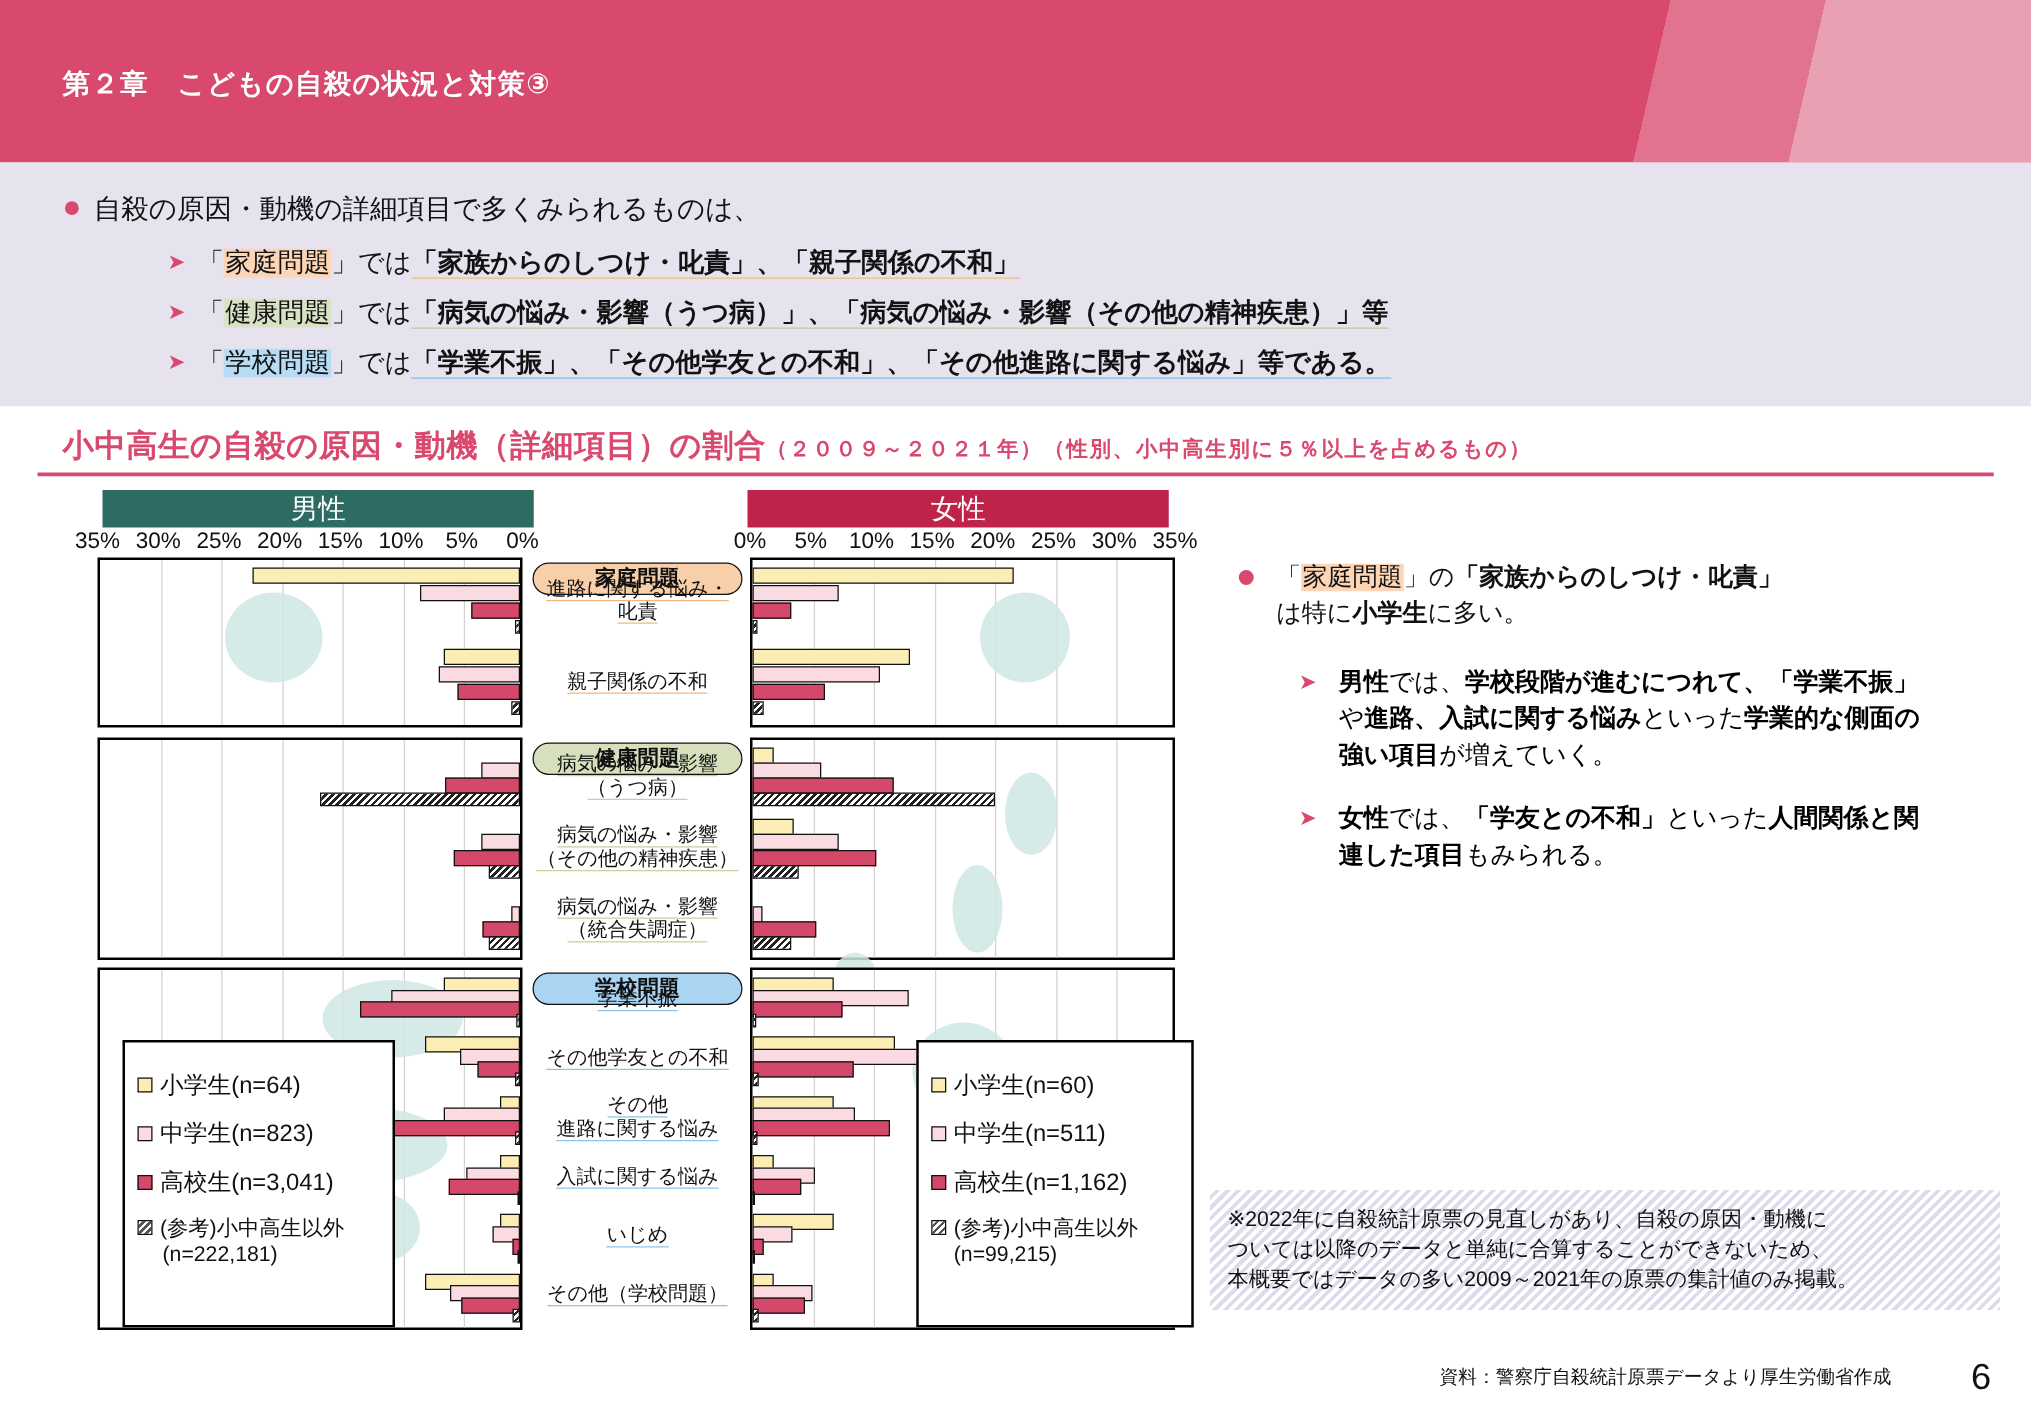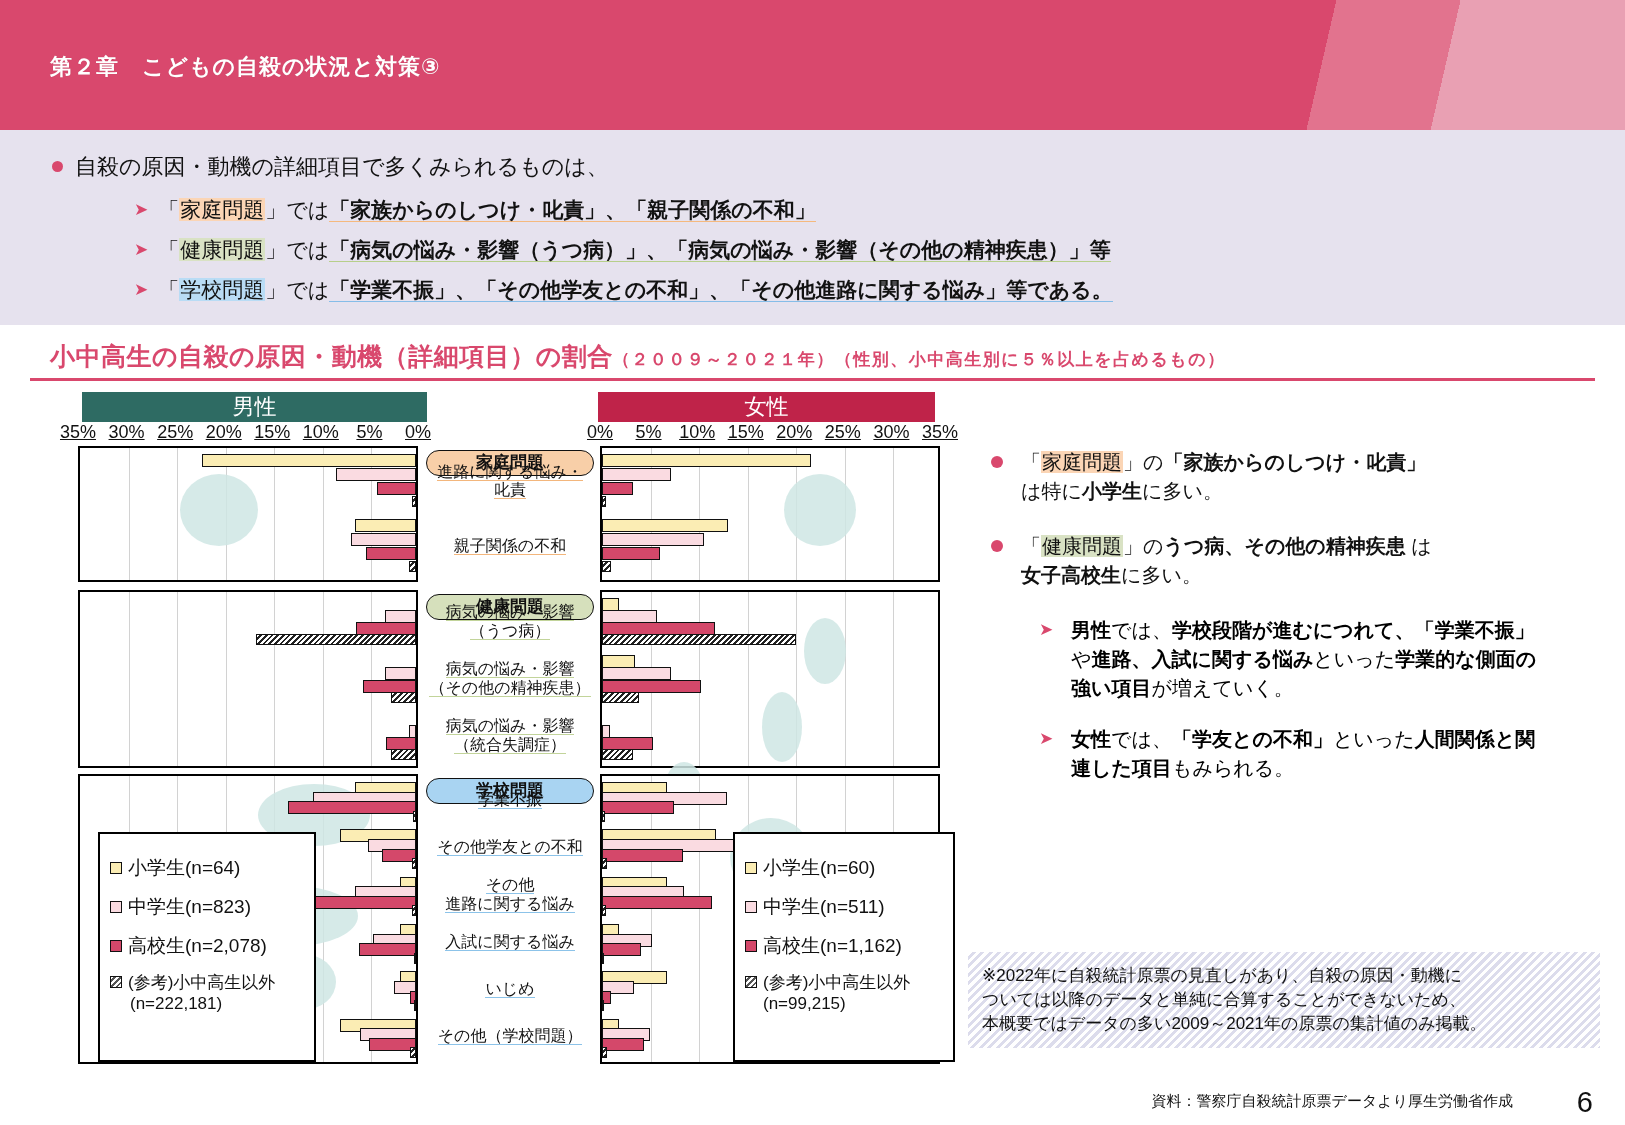--- a/index.html
+++ b/index.html
@@ -68,21 +68,21 @@
   .chart-wrap { position:absolute; left:0px; top:392px; width:960px; height:680px; }
 
   .gender-tab {
     position:absolute; top:0; height:30px; color:#fff; font-size:22px;
     text-align:center; line-height:30px;
   }
   .tab-male   { left:82px;  width:345px; background:#2e6b63; }
   .tab-female { left:598px; width:337px; background:#bf2349; }
 
   .axis-row { position:absolute; top:30px; height:24px; font-size:18px; color:#111; }
-  .axis-tick { position:absolute; top:0; transform:translateX(-50%); white-space:nowrap;text-decoration:underline; }
+  .axis-tick { position:absolute; top:0; transform:translateX(-50%); white-space:nowrap; }
 
   .panel {
     position:absolute; border:2.5px solid #000; background:#fff;
   }
   .panel .grid-line {
     position:absolute; top:0; bottom:0; width:1px; background:#d2d2d2;
   }
   .bar {
     position:absolute; height:13px; border:1.6px solid #111; box-sizing:border-box;
   }
@@ -382,21 +382,21 @@
         <div class="li">
           <span class="sw es"></span>
           <span>小学生(n=64)</span>
         </div>
         <div class="li">
           <span class="sw jh"></span>
           <span>中学生(n=823)</span>
         </div>
         <div class="li">
           <span class="sw hs"></span>
-          <span>高校生(n=2,078)</span>
+          <span>高校生(n=3,041)</span>
         </div>
         <div class="li small" style="display: block;"><span class="sw ref"></span><span>(参考)小中高生以外</span><div style="margin-left:20px">(n=222,181)</div></div>
       </div>
     <div class="legend" id="legend-female" style="left:733px; top:440px; width:222px; height:230px;">
         <div class="li">
           <span class="sw es"></span>
           <span>小学生(n=60)</span>
         </div>
         <div class="li">
           <span class="sw jh"></span>
@@ -410,25 +410,20 @@
       </div>
   </div>
 
   <div class="notes">
     <div class="note">
       <span class="bullet"></span>
       <span>「</span><span class="hl-orange">家庭問題</span><span>」の</span><span class="b">「家族からのしつけ・叱責」</span><br>
       <span>は特に</span><span class="b">小学生</span><span>に多い。</span>
     </div>
 
-    <div class="note">
-      <span class="bullet"></span>
-      <span>「</span><span class="hl-green">健康問題</span><span>」の</span><span class="b">うつ病、その他の精神疾患</span><span> は</span><br>
-      <span class="b">女子高校生</span><span>に多い。</span>
-    </div>
 
 
     <div class="sub" style="margin-left:52px; width:510px;">
       <span class="arw2">➤</span>
       <span class="b">男性</span><span>では、</span><span class="b">学校段階が進むにつれて、</span><span class="b">「学業不振」</span><span>や</span><span class="b">進路、入試に関する悩み</span><span>といった</span><span class="b">学業的な側面の強い項目</span><span>が増えていく。</span>
     </div>
 
     <div class="sub" style="margin-left:52px; width:510px;">
       <span class="arw2">➤</span>
       <span class="b">女性</span><span>では、</span><span class="b">「学友との不和」</span><span>といった</span><span class="b">人間関係と関連した項目</span><span>もみられる。</span>

